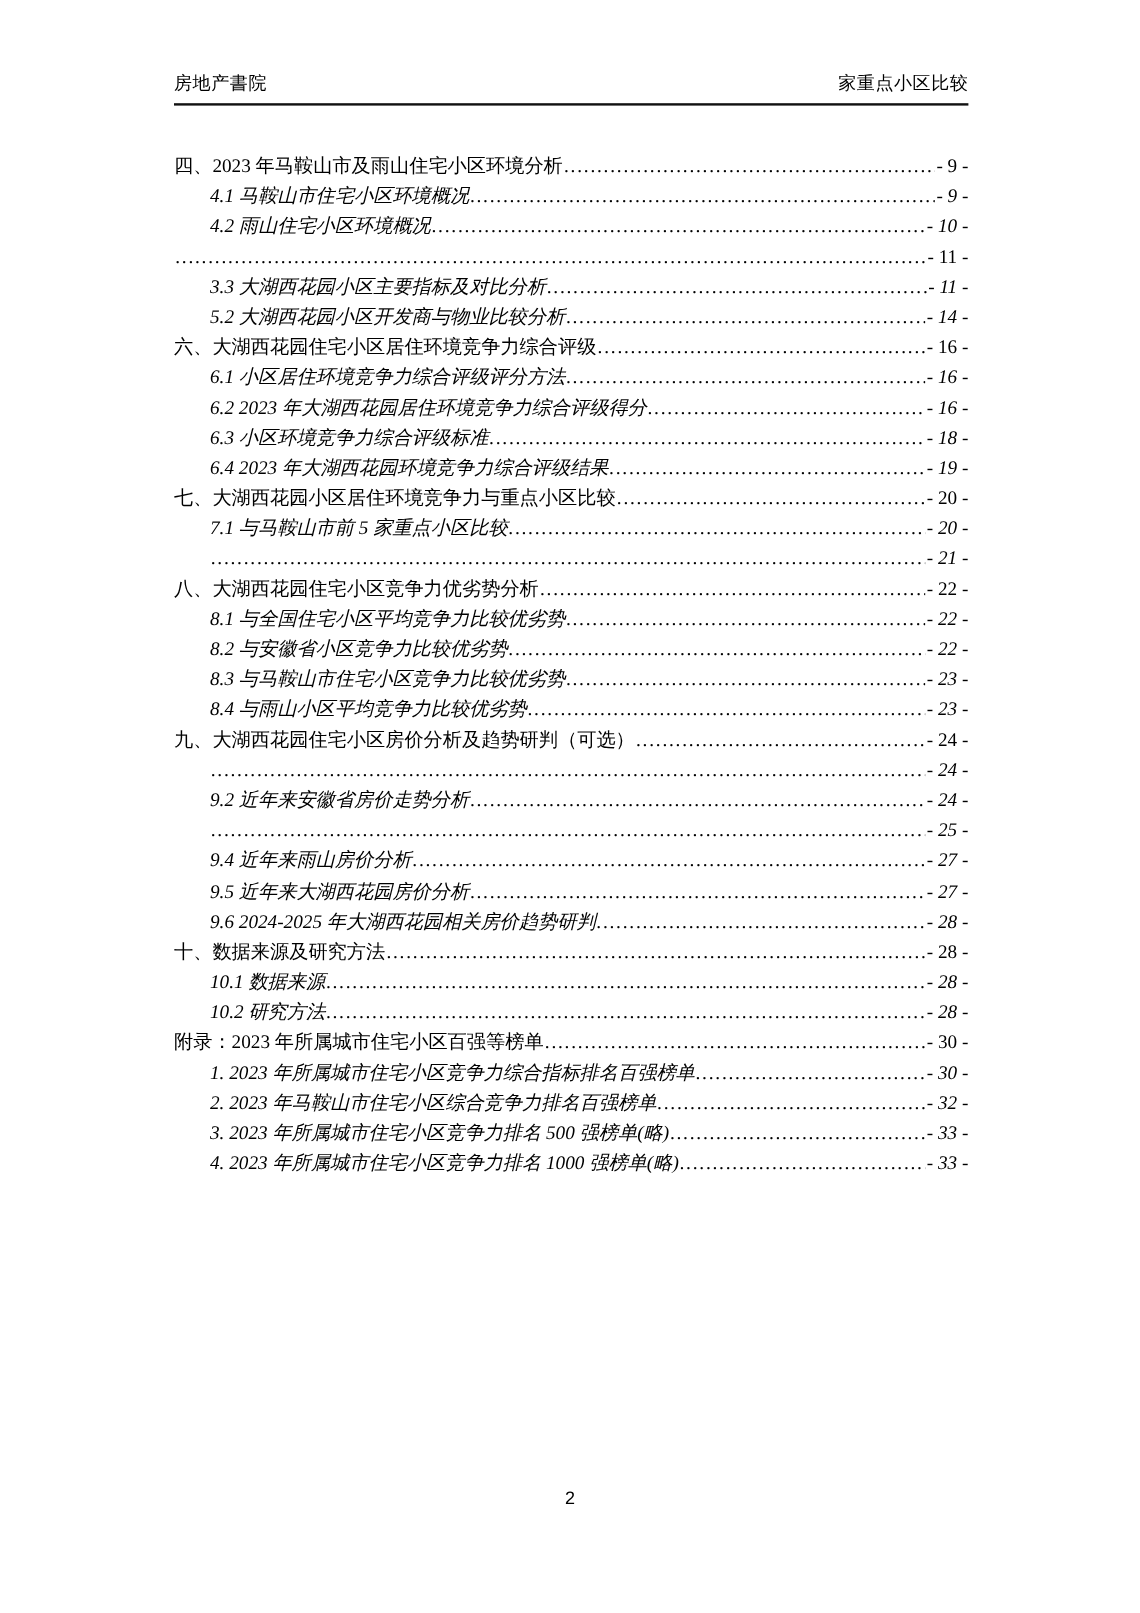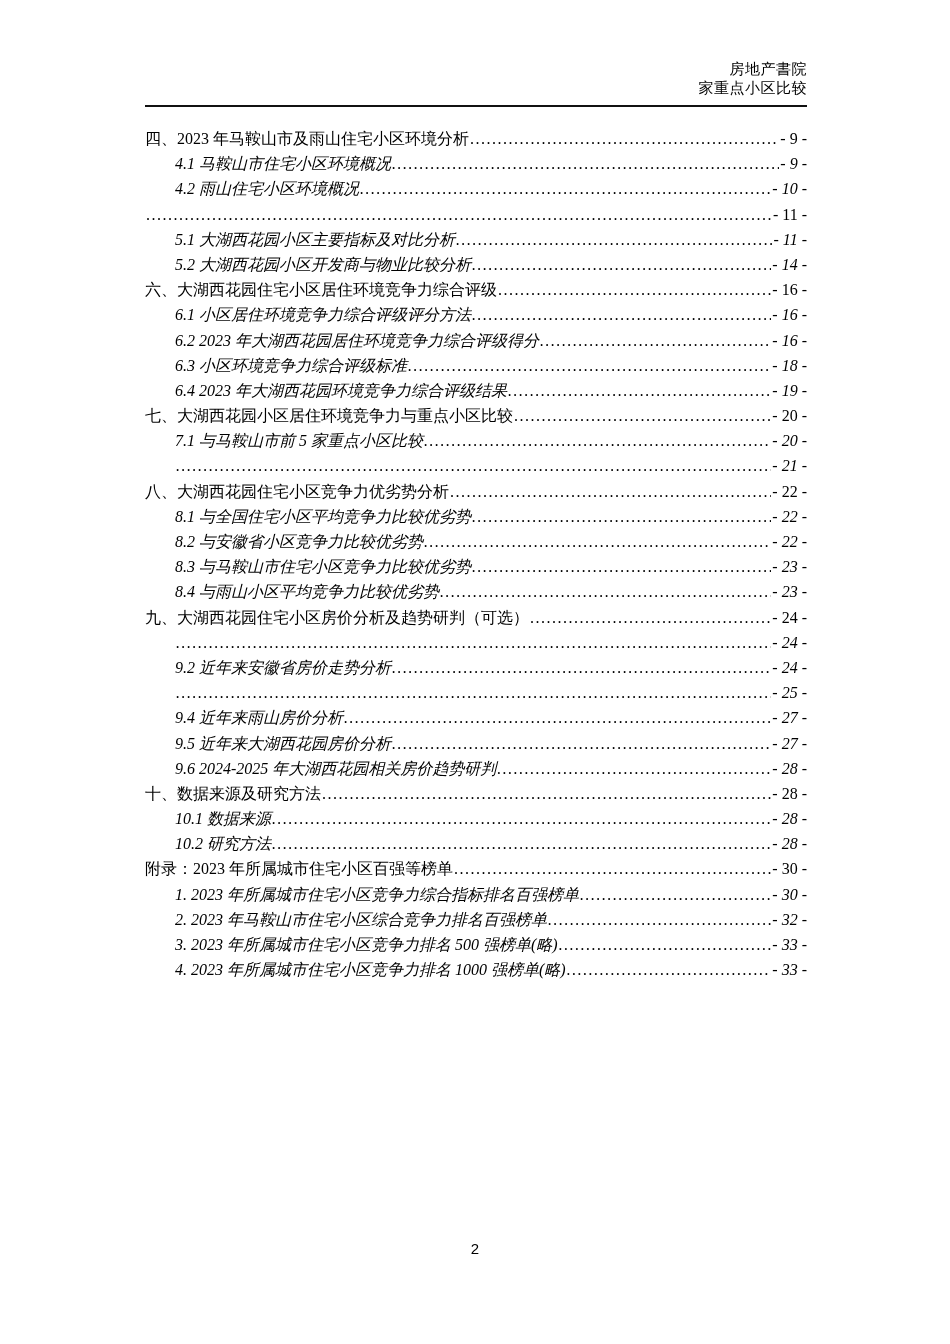--- a/index.html
+++ b/index.html
@@ -22,21 +22,20 @@
     top: 60px;
     width: 662px;
     display: flex;
     justify-content: space-between;
     align-items: flex-end;
     font-family: "Liberation Sans", "DejaVu Sans", sans-serif;
     font-size: 15px;
     letter-spacing: 0.5px;
     padding-bottom: 7px;
     border-bottom: 2px solid #111111;
-    flex-direction: column;
   }
   .toc {
     position: absolute;
     left: 145px;
     top: 126px;
     width: 662px;
     font-size: 16px;
   }
   .toc-row {
     display: flex;
@@ -95,21 +94,21 @@
       <div class="toc-row indent">
         <span class="toc-title">4.2 雨山住宅小区环境概况</span>
         <span class="toc-dots">............................................................................................................................................................................................................................</span>
         <span class="toc-page">- 10 -</span>
       </div>
       <div class="toc-row">
         <span class="toc-dots">............................................................................................................................................................................................................................</span>
         <span class="toc-page">- 11 -</span>
       </div>
       <div class="toc-row indent">
-        <span class="toc-title">5.1 大湖西花园小区主要指标及对比分析</span>
+        <span class="toc-title">3.3 大湖西花园小区主要指标及对比分析</span>
         <span class="toc-dots">............................................................................................................................................................................................................................</span>
         <span class="toc-page">- 11 -</span>
       </div>
       <div class="toc-row indent">
         <span class="toc-title">5.2 大湖西花园小区开发商与物业比较分析</span>
         <span class="toc-dots">............................................................................................................................................................................................................................</span>
         <span class="toc-page">- 14 -</span>
       </div>
       <div class="toc-row">
         <span class="toc-title">六、大湖西花园住宅小区居住环境竞争力综合评级</span>

